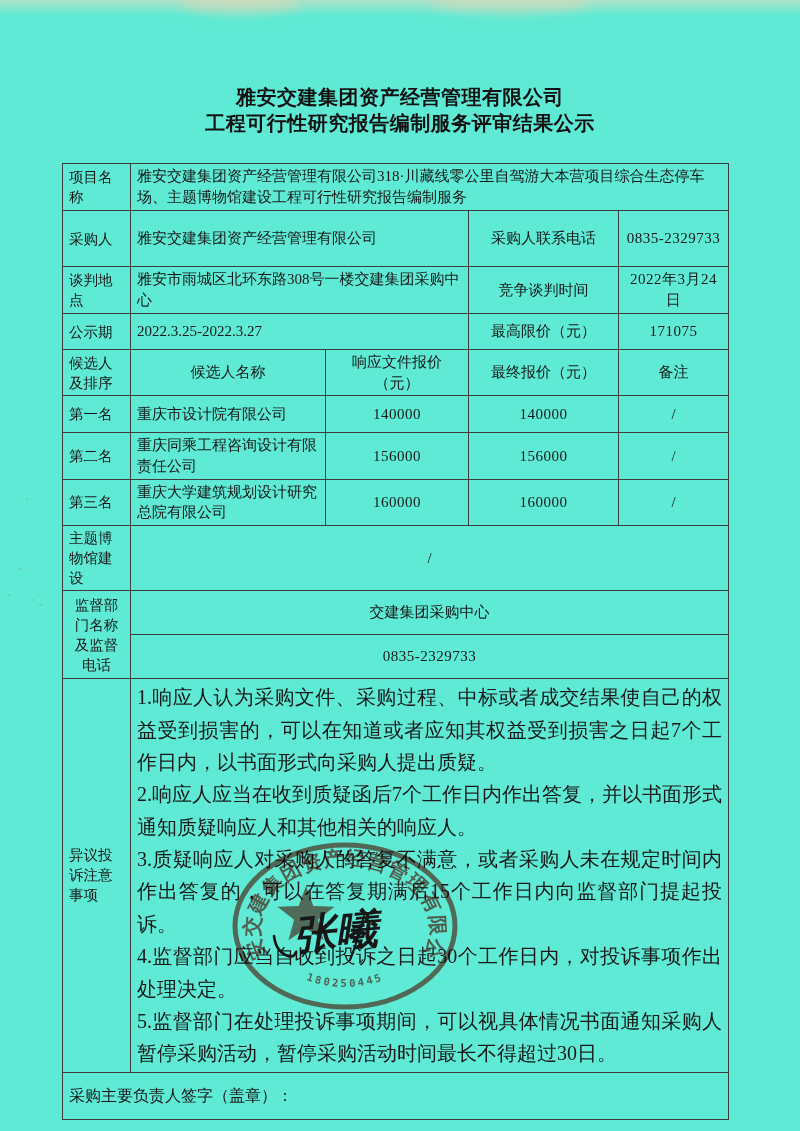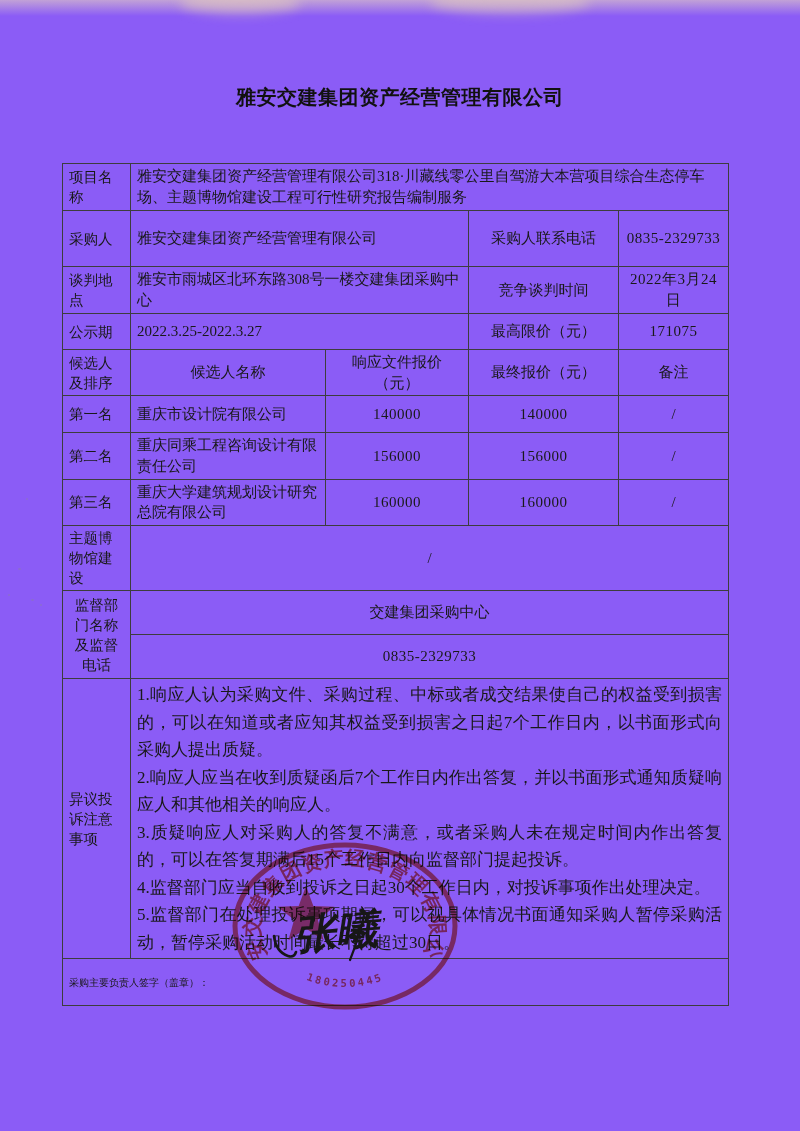--- a/index.html
+++ b/index.html
@@ -4,21 +4,21 @@
 <style>
   html,body{margin:0;padding:0;}
   body{
     width:800px;height:1131px;
     background:#e9e9e9;
     font-family:"Liberation Serif","DejaVu Serif",serif;
   }
   .page{
     position:relative;
     width:800px;height:1131px;
-    background:#8b5cf6;
+    background:#5eead4;
     overflow:hidden;
     color:#1c1c1c;
   }
   
   .top-tint{
     position:absolute;top:0;left:0;right:0;height:16px;
     background:linear-gradient(to bottom, rgba(238,219,189,.55), rgba(238,219,189,0));
     pointer-events:none;
   }
   .blob{position:absolute;border-radius:50%;filter:blur(6px);pointer-events:none;}
@@ -52,25 +52,25 @@
     overflow:hidden;
   }
   td.lbl{font-size:14.5px;padding-left:5px;padding-right:3px;}
   td.c{text-align:center;}
   td.v{text-align:left;}
   td.num{text-align:center;letter-spacing:.5px;margin-left:39px;}
   td.lbl-center{text-align:center;padding-left:2px;padding-right:2px;}
   .objection-cell{padding:10px 10px 10px 8px;}
   .objection-cell p{
     margin:0;
-    font-size:17px;
+    font-size:20px;
     line-height:1.62;
     text-align:justify;
   }
-  .sign-cell{position:relative;font-size:10px;padding-left:6px;}
+  .sign-cell{position:relative;font-size:16px;padding-left:6px;}
 
   
   .stamp{
     position:absolute;left:230px;top:842px;
     width:230px;height:175px;
     mix-blend-mode:multiply;
     opacity:.88;
     pointer-events:none;
   }
   
@@ -89,20 +89,21 @@
   <div class="blob blob1"></div>
   <div class="blob blob2"></div>
   <div class="speck" style="left:18px;top:568px;width:3px;height:2px;"></div>
   <div class="speck" style="left:8px;top:594px;width:2px;height:2px;"></div>
   <div class="speck" style="left:31px;top:599px;width:3px;height:2px;"></div>
   <div class="speck" style="left:40px;top:604px;width:2px;height:2px;"></div>
   <div class="speck" style="left:26px;top:498px;width:2px;height:2px;"></div>
 
   <div class="title-block">
     <div class="title-line">雅安交建集团资产经营管理有限公司</div>
+    <div class="title-line">工程可行性研究报告编制服务评审结果公示</div>
   </div>
 
   <table class="doc">
     <colgroup>
       <col style="width:68px">
         <col style="width:195px">
         <col style="width:143px">
       <col style="width:150px">
         <col style="width:110px">
     </colgroup>

